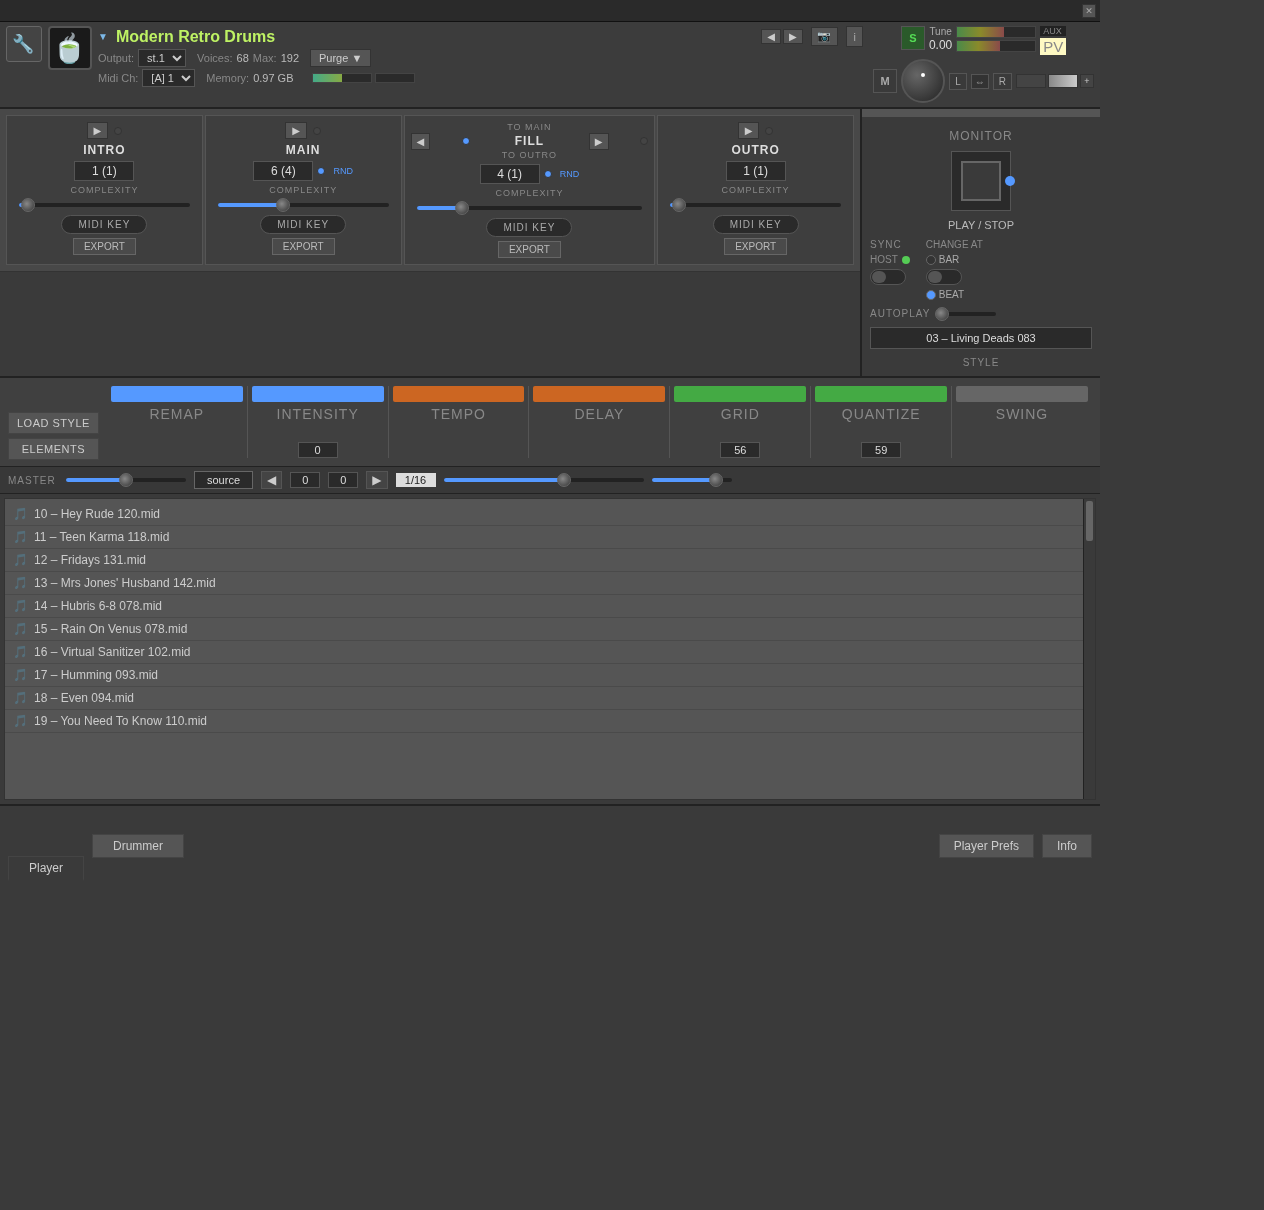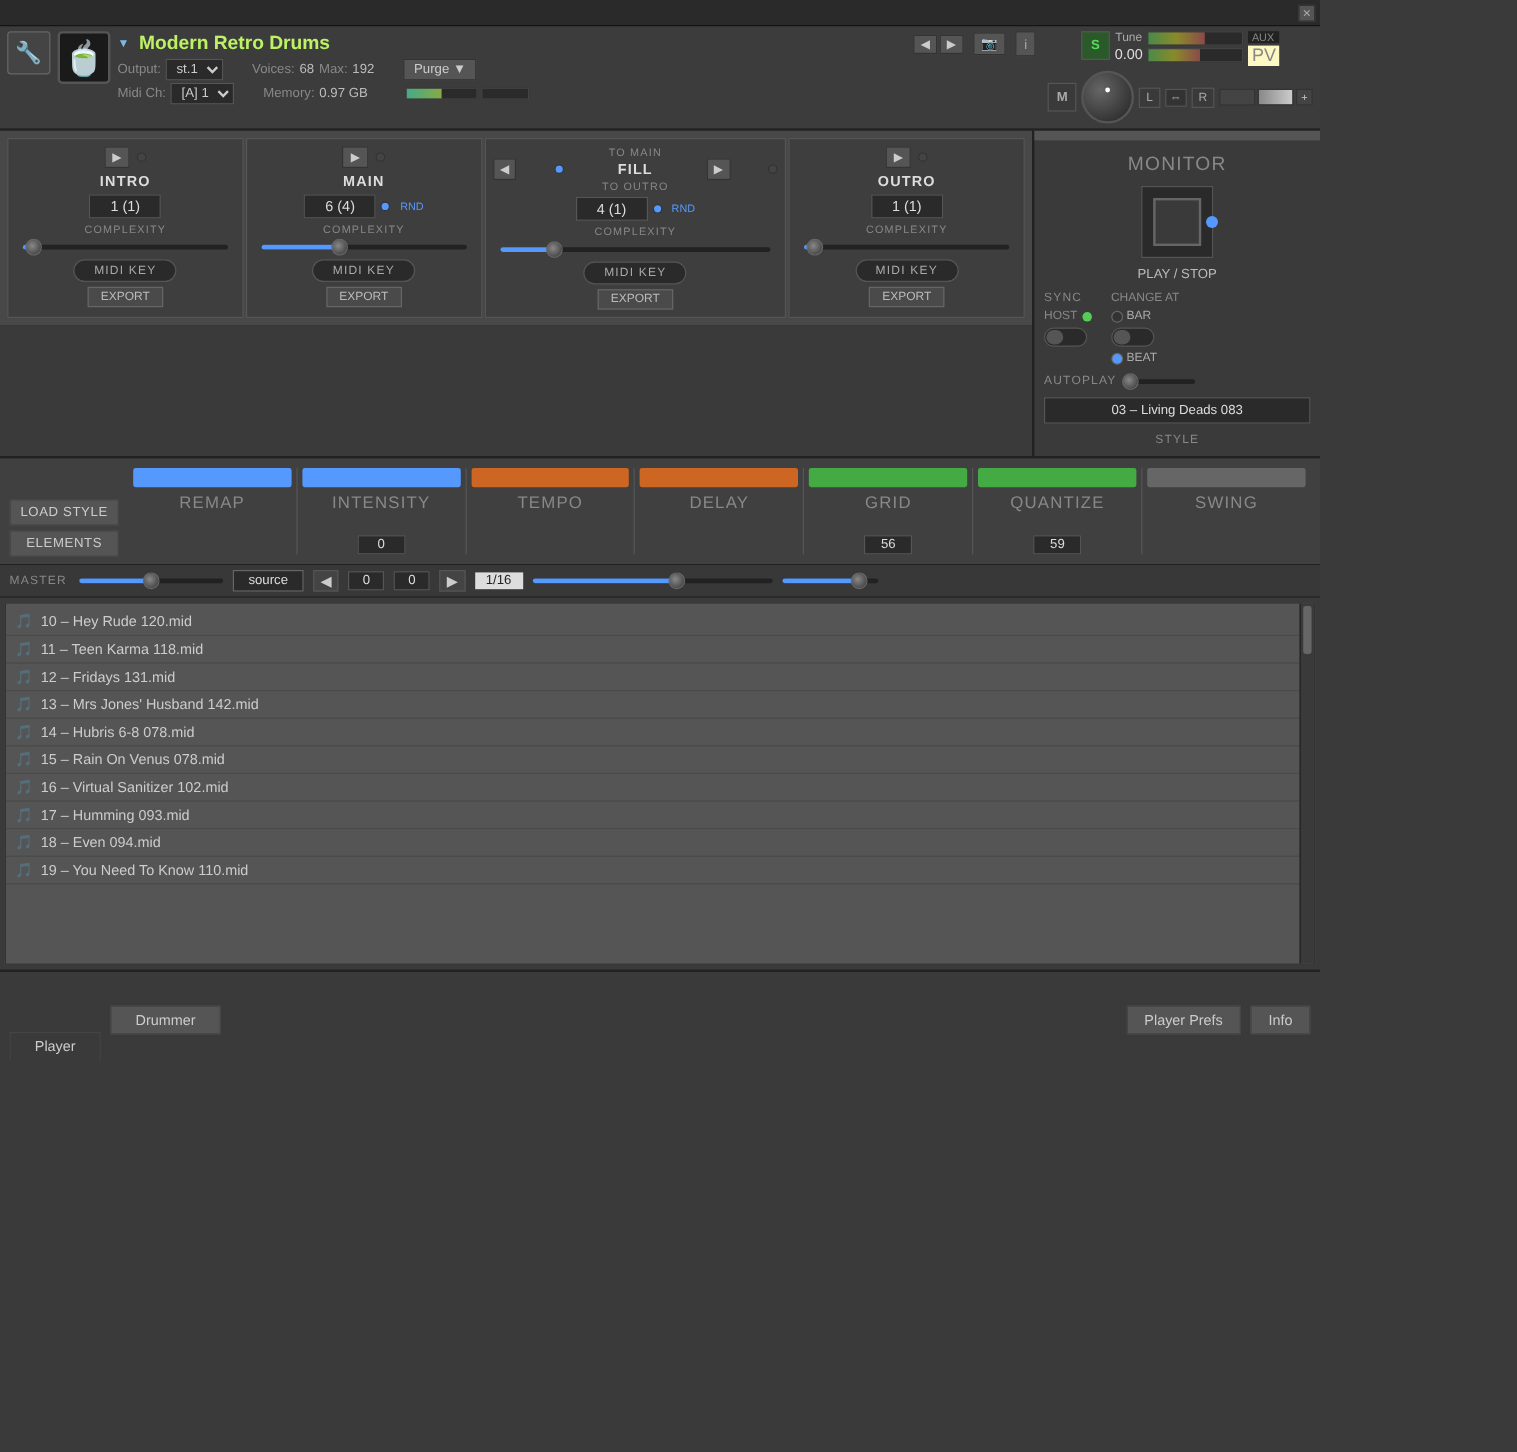--- a/index.html
+++ b/index.html
@@ -81,21 +81,21 @@
       background: #555;
       border: 1px solid #333;
       color: #ccc;
       padding: 1px 5px;
       cursor: pointer;
       font-size: 10px;
     }
     .header-info-row {
       display: flex;
       align-items: center;
-      gap: 24px;
+      gap: 11px;
     }
     .info-item {
       display: flex; align-items: center; gap: 4px;
       color: #bbb; font-size: 11px;
     }
     .info-label { color: #888; }
     .info-dropdown {
       background: #2a2a2a;
       border: 1px solid #555;
       color: #ccc;
@@ -311,21 +311,21 @@
     .monitor-panel {
       width: 240px;
       background: #3a3a3a;
       border-left: 2px solid #222;
       display: flex;
       flex-direction: column;
       padding: 8px;
       gap: 8px;
     }
     .monitor-label {
-      font-size: 16px;
+      font-size: 12px;
       color: #888;
       letter-spacing: 1px;
       text-align: center;
     }
     .monitor-display {
       background: #2a2a2a;
       border: 1px solid #555;
       width: 60px; height: 60px;
       margin: 0 auto;
       display: flex; align-items: center; justify-content: center;

